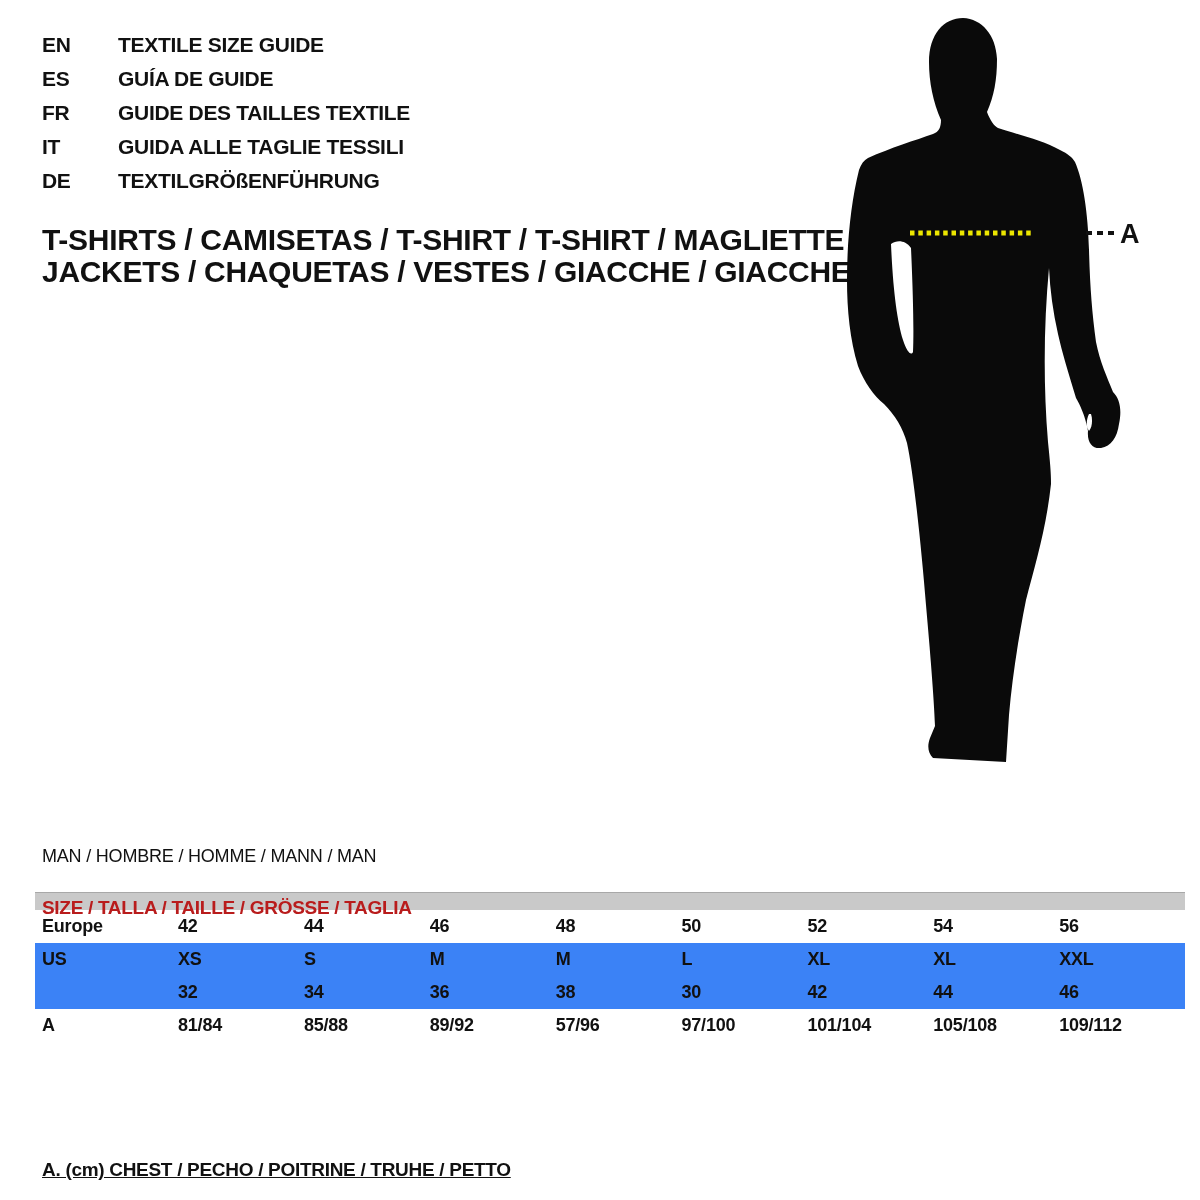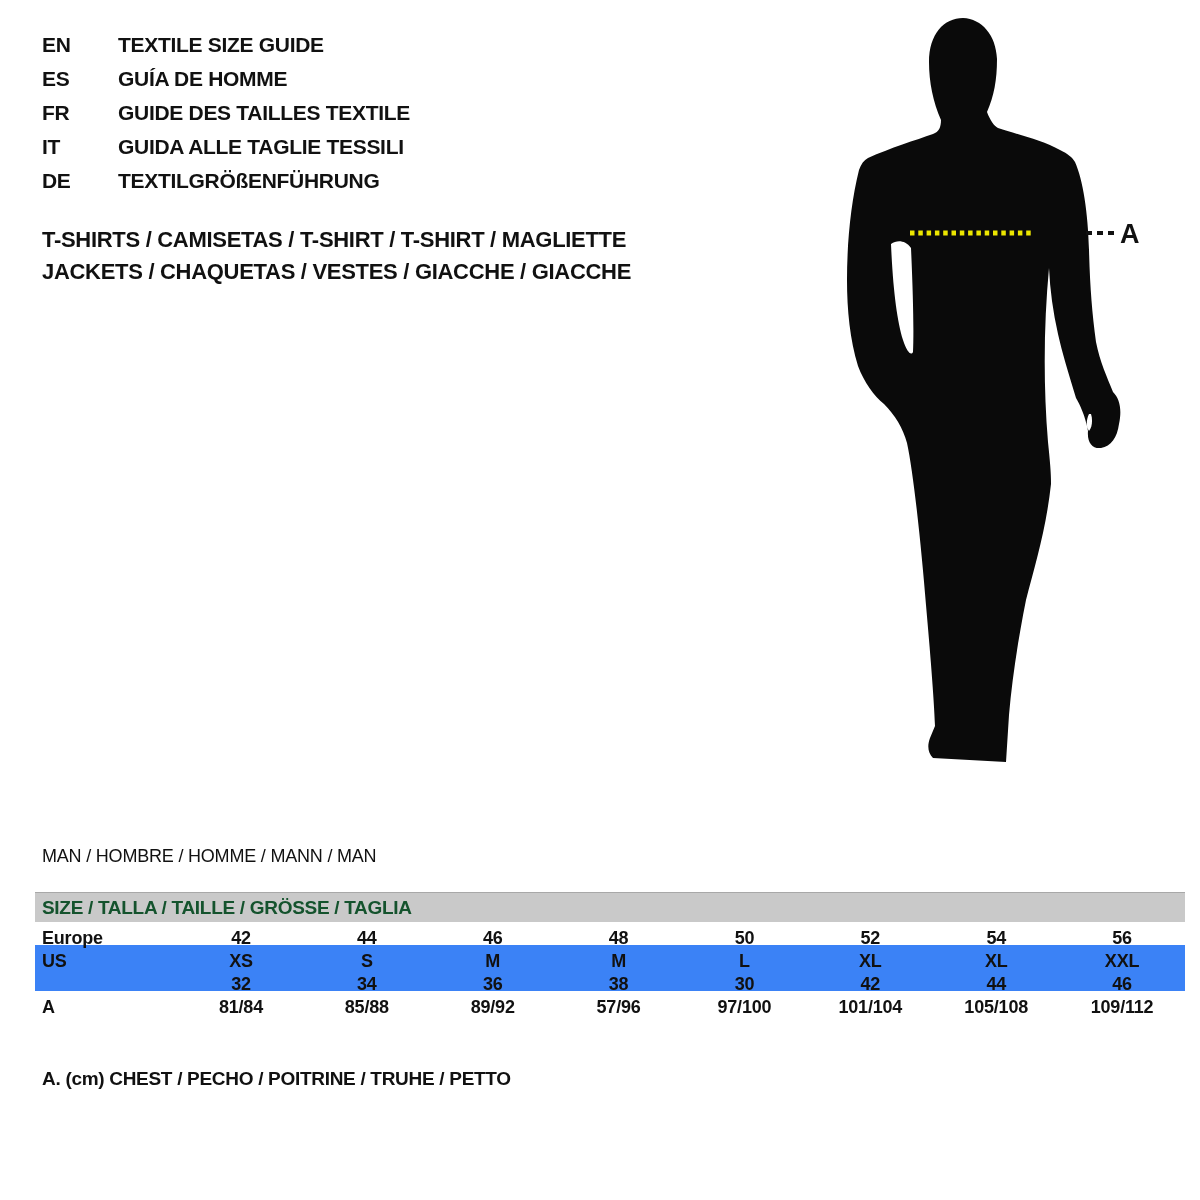--- a/index.html
+++ b/index.html
@@ -18,72 +18,73 @@
   }
   .lang-row{
     display:grid;grid-template-columns:76px auto;
     height:34px;line-height:34px;
     font-weight:bold;font-size:21px;letter-spacing:-0.3px;
     white-space:nowrap;
   }
   
   .categories{
     position:absolute;left:42px;top:224px;
-    font-weight:bold;font-size:22px;letter-spacing:-0.3px;
+    font-weight:bold;font-size:30px;letter-spacing:-0.3px;
     line-height:32px;white-space:nowrap;
   }
   
   .figure{
     position:absolute;left:820px;top:10px;width:322px;height:770px;
   }
   
   .man-label{
     position:absolute;left:42px;top:845px;
     font-weight:normal;font-size:18px;letter-spacing:-0.2px;
     line-height:22px;white-space:nowrap;
   }
   
   .size-table{
     position:absolute;left:35px;top:892px;width:1150px;
   }
   .table-header{
-    height:30px;line-height:30px;
+    height:18px;line-height:30px;
     background:#c9c9c9;border-top:1px solid #a8a8a8;box-sizing:border-box;
-    color:#14532d;font-weight:bold;font-size:19px;letter-spacing:-0.3px;
+    color:#b91c1c;font-weight:bold;font-size:19px;letter-spacing:-0.3px;
     padding-left:7px;white-space:nowrap;
   }
   .trow{
     display:grid;grid-template-columns:143px repeat(8,1fr);
-    height:23px;line-height:33px;
+    height:33px;line-height:33px;
     font-weight:bold;font-size:18px;letter-spacing:-0.2px;
   }
   .trow.shaded{background:#3b82f6;}
   .tcell.label{text-align:left;padding-left:7px;}
-  .tcell.val{text-align:center;}
+  .tcell.val{}
   
   .legend{
-    position:absolute;left:42px;top:1068px;
+    position:absolute;left:42px;top:1159px;
     font-weight:bold;font-size:19px;letter-spacing:-0.3px;
     white-space:nowrap;
+    text-decoration:underline;
   }
   .a-label-svg{font-family:"Liberation Sans","DejaVu Sans",sans-serif;font-weight:bold;font-size:27px;}
 </style>
 </head>
 <body>
 
 <div class="page">
 
   <div class="lang-block" id="lang-list">
       <div class="lang-row">
         <span>EN</span>
         <span>TEXTILE SIZE GUIDE</span>
       </div>
       <div class="lang-row">
         <span>ES</span>
-        <span>GUÍA DE HOMME</span>
+        <span>GUÍA DE GUIDE</span>
       </div>
       <div class="lang-row">
         <span>FR</span>
         <span>GUIDE DES TAILLES TEXTILE</span>
       </div>
       <div class="lang-row">
         <span>IT</span>
         <span>GUIDA ALLE TAGLIE TESSILI</span>
       </div>
       <div class="lang-row">

